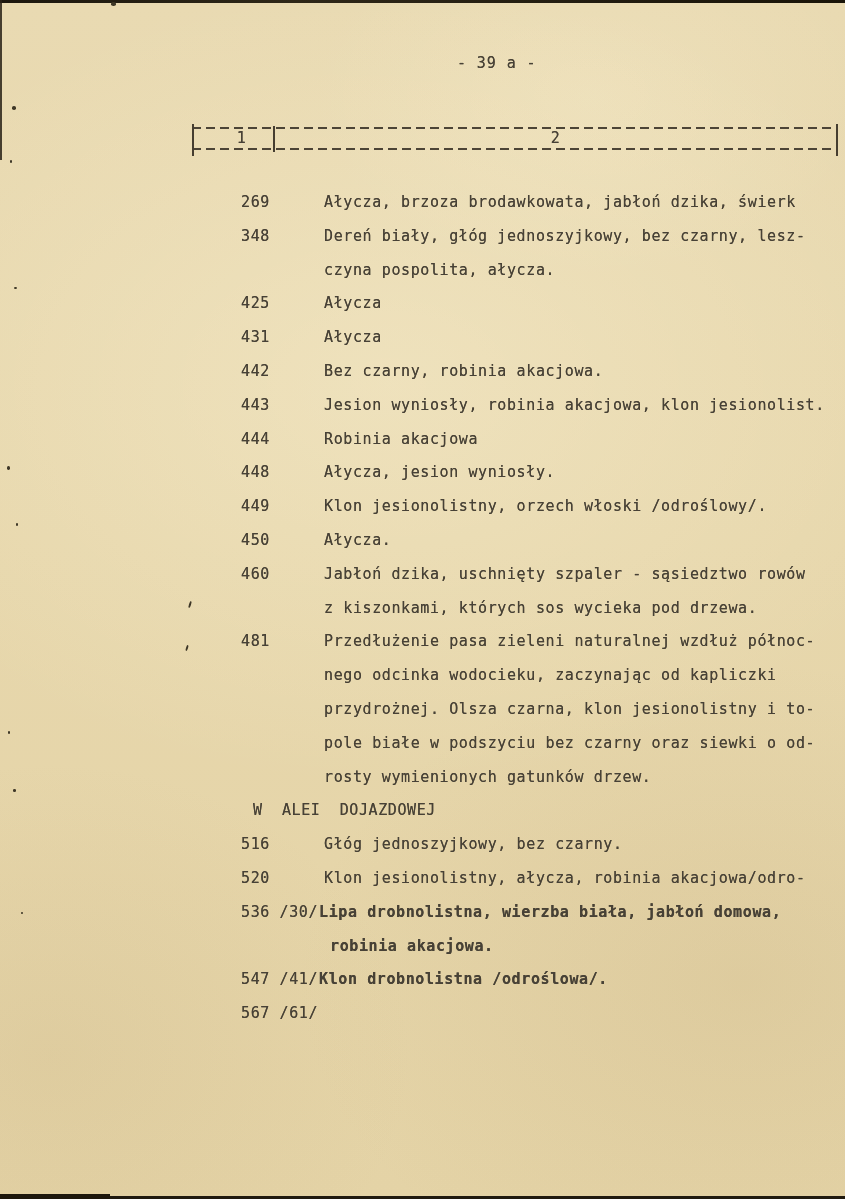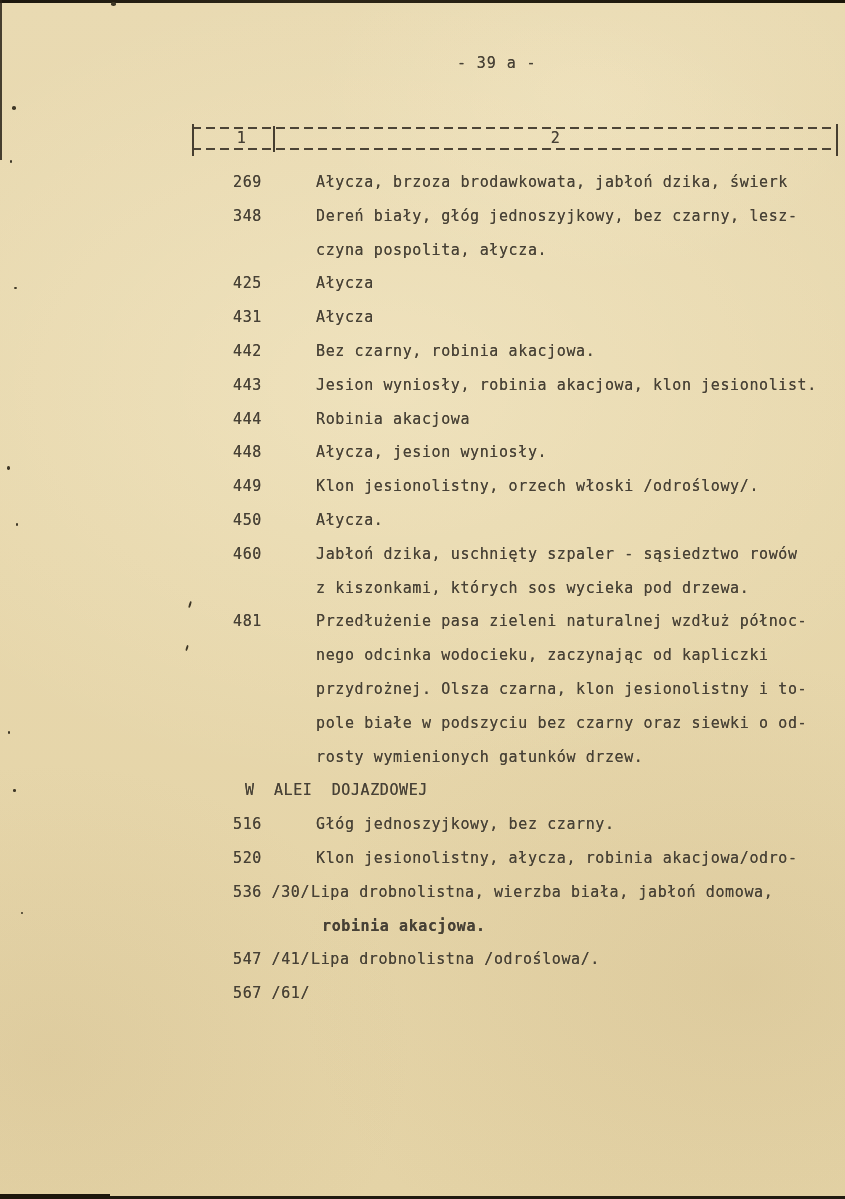--- a/index.html
+++ b/index.html
@@ -46,25 +46,25 @@
   .hdr .v{position:absolute;width:2px;background:#463e30;}
   .hdr .v-left{left:0;top:3px;height:32px;}
   .hdr .v-div{left:81px;top:5px;height:26px;}
   .hdr .v-right{right:0;top:3px;height:32px;}
   .hdr .lbl{position:absolute;top:8px;font-size:15px;letter-spacing:0.6px;}
   .hdr .lbl-1{left:0;width:81px;text-align:center;padding-left:18px;box-sizing:border-box;}
   .hdr .lbl-2{left:81px;right:0;text-align:center;}
   
   .doc{position:absolute;top:169px;left:0;width:845px;}
   .line{position:relative;height:33.8px;font-size:15px;letter-spacing:0.6px;}
-  .line span{position:absolute;top:4px;}
+  .line span{position:absolute;top:24px;margin-left:8px;}
   .num{left:233px;}
   .txt{left:316px;}
   .txt.x284{left:284px;}
-  .txt.x310{left:311px;}
+  .txt.x310{left:311px;font-weight:bold;}
   .txt.x322{left:322px;font-weight:bold;}
   .txt.section{left:245px;}
   
   .speck{position:absolute;background:#3e3727;border-radius:45%;}
 </style>
 </head>
 <body>
 
 <div class="paper">
 
@@ -177,20 +177,20 @@
       </div>
     <div class="line">
         <span class="num ink">536 /30/</span>
         <span class="txt x310 ink">Lipa drobnolistna, wierzba biała, jabłoń domowa,</span>
       </div>
     <div class="line">
         <span class="txt x322 ink">robinia akacjowa.</span>
       </div>
     <div class="line">
         <span class="num ink">547 /41/</span>
-        <span class="txt x310 ink">Lipa drobnolistna /odroślowa/.</span>
+        <span class="txt x310 ink">Klon drobnolistna /odroślowa/.</span>
       </div>
     <div class="line">
         <span class="num ink">567 /61/</span>
       </div>
   </div>
 
 </div>
 
 </body></html>

